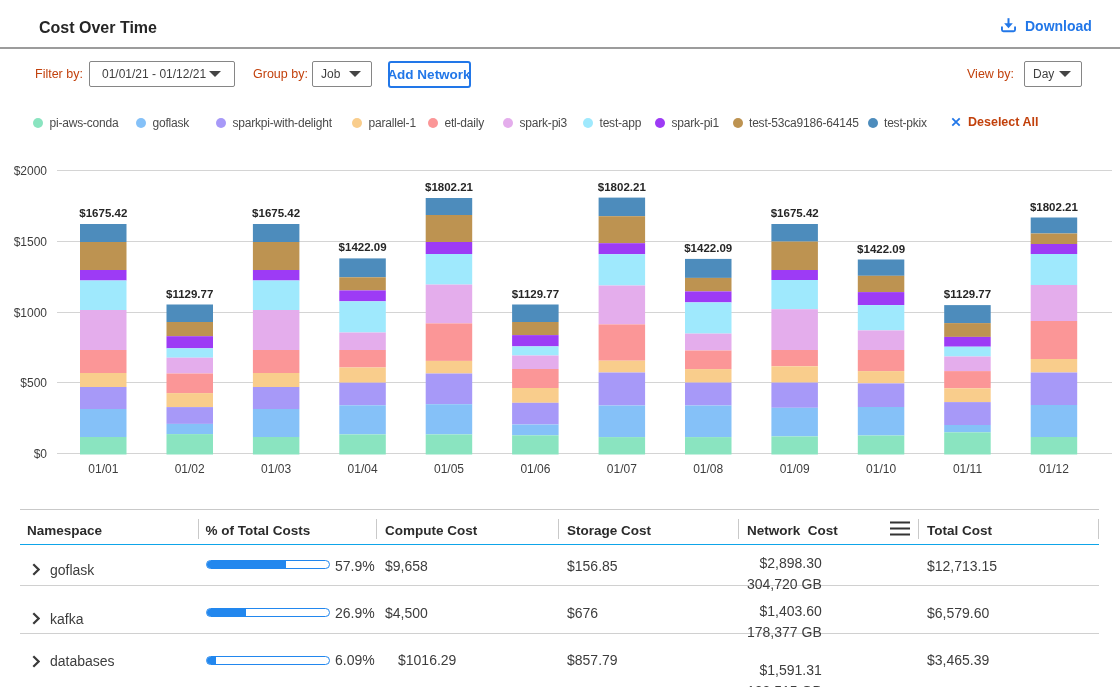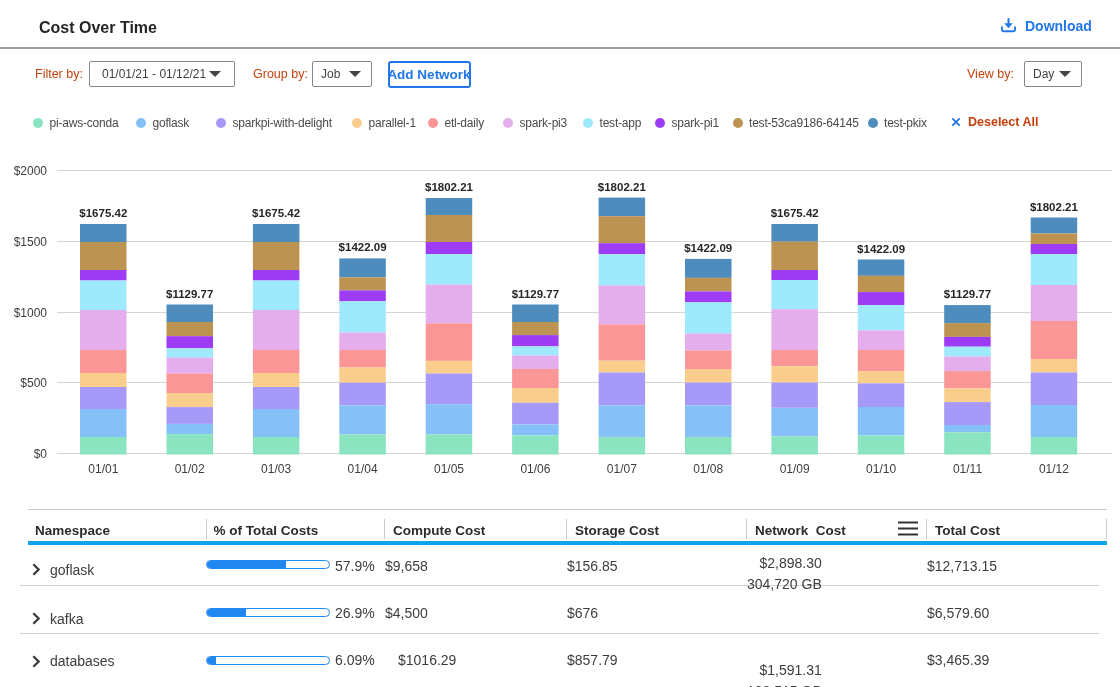--- a/index.html
+++ b/index.html
@@ -11,21 +11,21 @@
 .sel { position:absolute; top:61px; height:26px; border:1px solid #868686; border-radius:2px; background:#fff;
        display:flex; align-items:center; font-size:12px; color:#3f3f3f; white-space:nowrap; }
 .caret { width:0; height:0; border-left:6px solid transparent; border-right:6px solid transparent; border-top:6.5px solid #444; }
 #addfilter { position:absolute; left:387.5px; top:61px; width:83px; height:27px; white-space:nowrap; border:2px solid #2277e8; border-radius:3px;
   color:#2277e8; font-weight:bold; font-size:13.5px; display:flex; align-items:center; justify-content:center; }
 .litem { position:absolute; top:116px; display:flex; align-items:center; gap:6.5px; font-size:12px; letter-spacing:-0.2px; color:#4a4a4a; white-space:nowrap; }
 .dot { width:10px; height:10px; border-radius:50%; display:inline-block; }
 #deselect { position:absolute; left:951px; top:114.5px; font-size:12.5px; font-weight:bold; color:#c2410c; display:flex; align-items:center; gap:7px; }
 #chart { left:0; top:150px; }
 #tbl { left:20px; top:509px; width:1079px; }
-#thead { position:absolute; left:8px; top:0; width:1079px; height:35.5px; border-top:1px solid #c9c9c9; border-bottom:4px solid #0ea5e9; }
+#thead { position:absolute; left:0; top:0; width:1079px; height:35.5px; border-top:1px solid #c9c9c9; border-bottom:1px solid #0ea5e9; }
 .th { position:absolute; top:13px; font-size:13.5px; font-weight:bold; color:#2b2b2b; }
 .vsep { position:absolute; top:9px; width:1px; height:20px; background:#c9c9c9; }
 .row { position:absolute; left:0; width:1079px; height:41px; border-bottom:1px solid #d0d0d0; font-size:14px; color:#3d3d3d; }
 .cell { position:absolute; top:11px; line-height:21px; white-space:nowrap; }
 .r2 .cell { top:10px; }
 .r3 .cell { top:9px; }
 .r3 .cell.net { top:5px; }
 .chev { position:absolute; left:12px; top:18.5px; }
 .r3 .chev { top:13.5px; }
 .cell.ns { top:15.5px; }
@@ -293,20 +293,24 @@
       <svg class="chev" width="8" height="13" viewBox="0 0 8 13">
           <path d="M1.3 1.3 L6.6 6.5 L1.3 11.7" stroke="#3a3a3a" stroke-width="2.2" fill="none"></path>
         </svg>
       <div class="cell ns" style="left:30px">kafka</div>
       <div class="pbar">
           <div class="pfill" style="width:39px"></div>
         </div>
       <div class="cell" style="left:315px">26.9%</div>
       <div class="cell" style="left:365px">$4,500</div>
       <div class="cell" style="left:547px">$676</div>
+      <div class="cell net" style="left:727px; top:8px;">
+          <div>$1,403.60</div>
+          <div>178,377 GB</div>
+        </div>
       <div class="cell" style="left:907px">$6,579.60</div>
     </div>
     <div class="row r3" style="top:132px; border-bottom:none;">
       <svg class="chev" width="8" height="13" viewBox="0 0 8 13">
           <path d="M1.3 1.3 L6.6 6.5 L1.3 11.7" stroke="#3a3a3a" stroke-width="2.2" fill="none"></path>
         </svg>
       <div class="cell ns" style="left:30px">databases</div>
       <div class="pbar">
           <div class="pfill" style="width:9px"></div>
         </div>

